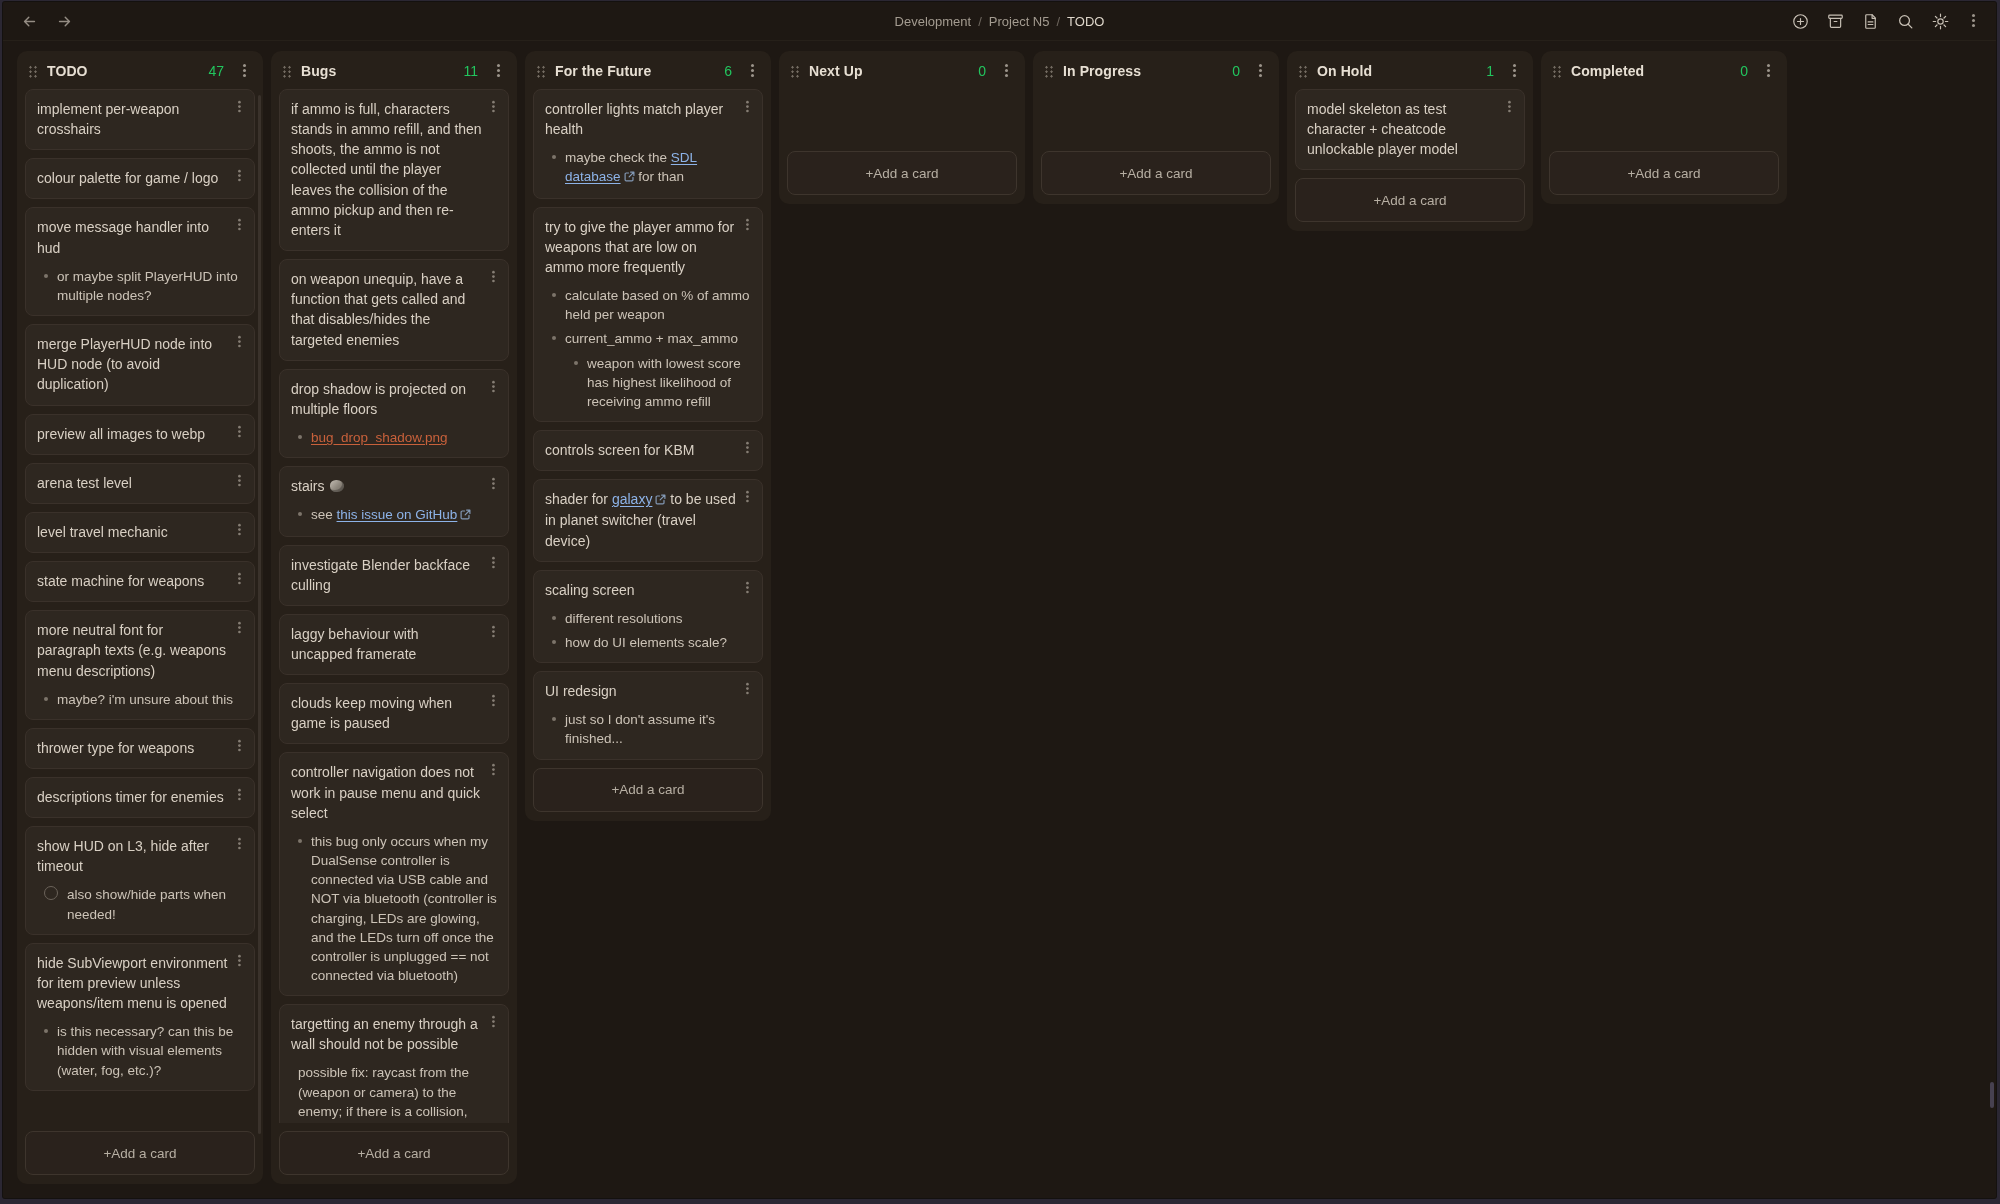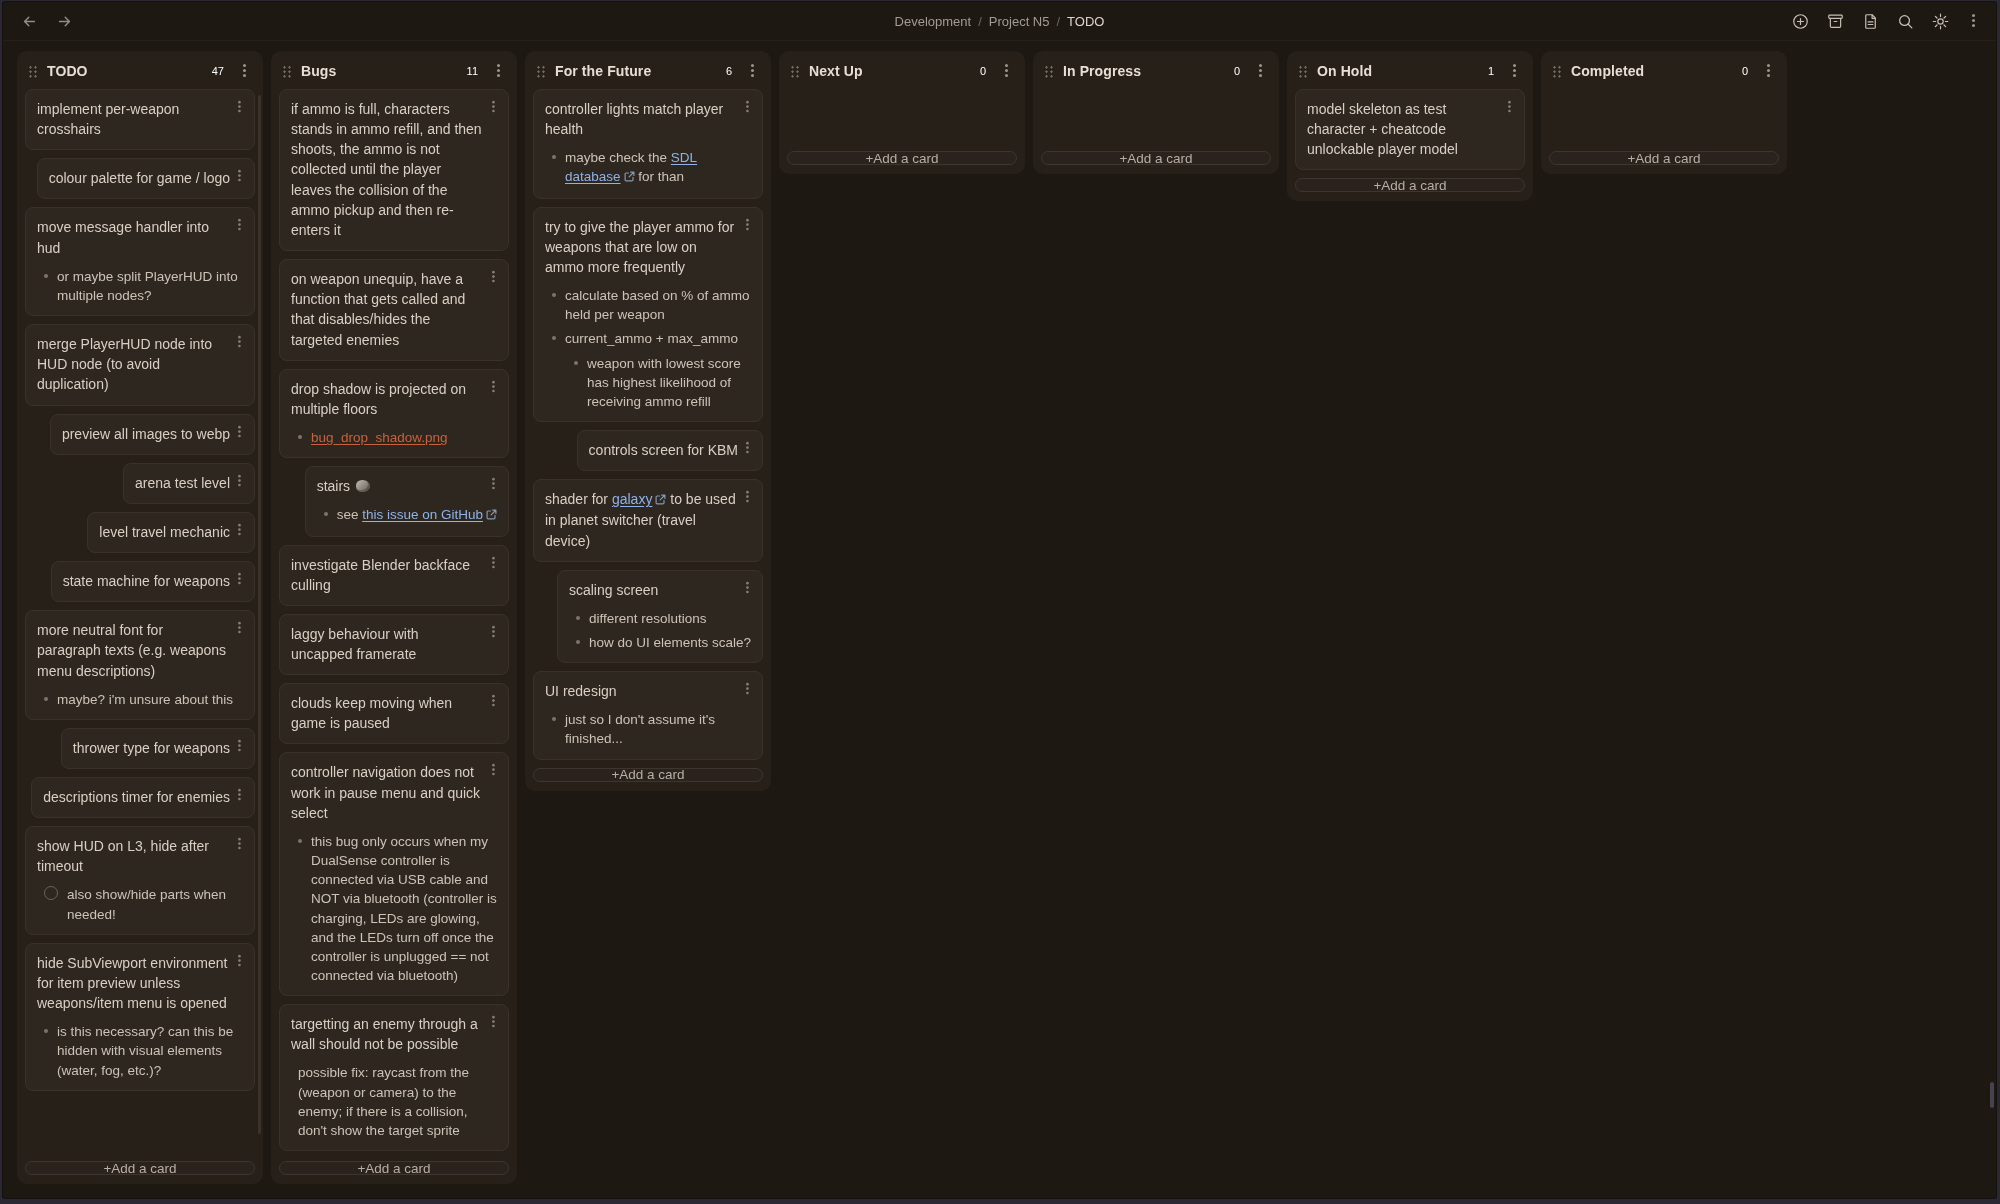--- a/index.html
+++ b/index.html
@@ -27,28 +27,28 @@
     background:#1e1813;}
   .column{width:246px;flex:0 0 246px;background:#272019;border-radius:10px;
     box-sizing:border-box;display:flex;flex-direction:column;position:relative;
     padding-bottom:9px;}
   .column.full{height:100%;}
   .col-header{display:flex;align-items:center;gap:9px;padding:11px 10px 9px 11px;flex:0 0 auto;}
   .grip{width:10px;height:13px;flex:0 0 auto;cursor:grab;
     background-image:radial-gradient(circle,#746c62 1.1px,transparent 1.25px);
     background-size:5px 4.5px;background-position:0 0;}
   .col-title{font-size:14px;font-weight:700;color:#e7dfd3;letter-spacing:.1px;}
-  .col-count{margin-left:auto;font-size:11px;color:#ffffff;padding-right:2px;}
+  .col-count{margin-left:auto;font-size:14px;color:#22c55e;padding-right:2px;}
   .kebab-btn{background:none;border:none;cursor:pointer;width:18px;height:18px;
     display:flex;align-items:flex-start;justify-content:center;padding-top:2px;}
   .dots{width:3px;height:3px;border-radius:50%;background:currentColor;
     box-shadow:0 5px 0 currentColor,0 10px 0 currentColor;}
   .col-kebab{color:#9b948a;}
   .card-kebab{color:#867e74;position:absolute;top:8px;right:6px;transform:scale(.88);}
-  .col-content{padding:0 8px;display:flex;flex-direction:column;gap:8px;position:relative;align-items:flex-end;}
+  .col-content{padding:0 8px;display:flex;flex-direction:column;gap:8px;position:relative;}
   .column.full .col-content{flex:1 1 auto;overflow:hidden;}
   .col-content.empty{min-height:54px;}
   .fadewrap{position:relative;flex:1 1 auto;overflow:hidden;display:flex;flex-direction:column;}
   .fadewrap::after{content:"";position:absolute;left:0;right:0;bottom:0;height:32px;
     background:linear-gradient(to bottom,rgba(39,32,25,0),#272019 88%);pointer-events:none;}
   
   .card{background:#2e2720;border:1px solid #3a312a;border-radius:8px;
     padding:9px 11px 10px 11px;position:relative;color:#d9d0c4;font-size:14px;
     line-height:1.44;cursor:pointer;flex:0 0 auto;}
   .card-title{padding-right:13px;}
@@ -60,21 +60,21 @@
   .marker-circle{width:14px;height:14px;border:1.5px solid #6b635a;border-radius:50%;
     margin-top:1px;flex:0 0 auto;box-sizing:border-box;}
   .link{text-decoration:underline;text-underline-offset:2px;cursor:pointer;}
   .link.blue{color:#8db3e8;}
   .link.orange{color:#c9613b;}
   .ext-icon{display:inline-block;vertical-align:-1px;margin-left:3px;color:#8399b5;}
   .rock{display:inline-block;width:14px;height:12px;vertical-align:-1px;margin-left:2px;
     background:linear-gradient(135deg,#b5aea4 15%,#8d867c 55%,#6e675e);
     border-radius:45% 55% 50% 48%;box-shadow:inset -2px -2px 0 rgba(0,0,0,.25);}
   
-  .add-card{margin:8px 8px 0 8px;height:14px;flex:0 0 auto;
+  .add-card{margin:8px 8px 0 8px;height:44px;flex:0 0 auto;
     background:#2a221c;border:1px solid #3e352d;border-radius:8px;
     color:#b7afa3;font-size:13.5px;font-family:inherit;cursor:pointer;
     display:flex;align-items:center;justify-content:center;}
   
   .col-scroll{position:absolute;right:2px;top:44px;bottom:50px;width:3px;
     border-radius:2px;background:#3a322b;}
   .win-scroll{position:absolute;right:2px;top:1080px;width:4px;height:26px;
     border-radius:2px;background:#474150;}
 </style>
 </head>

